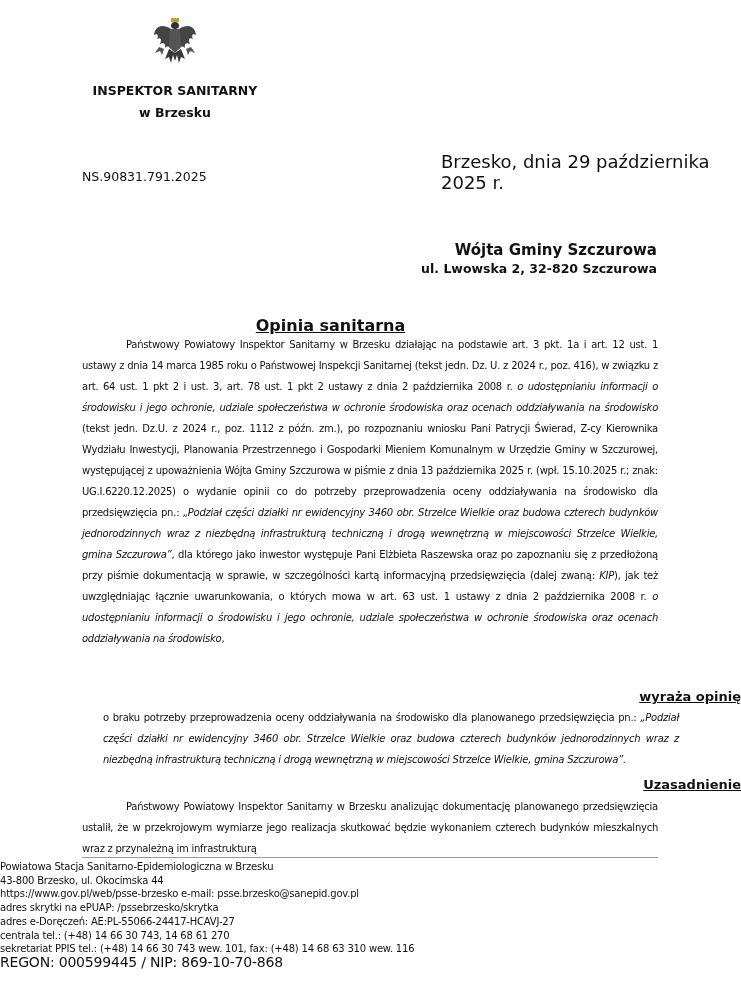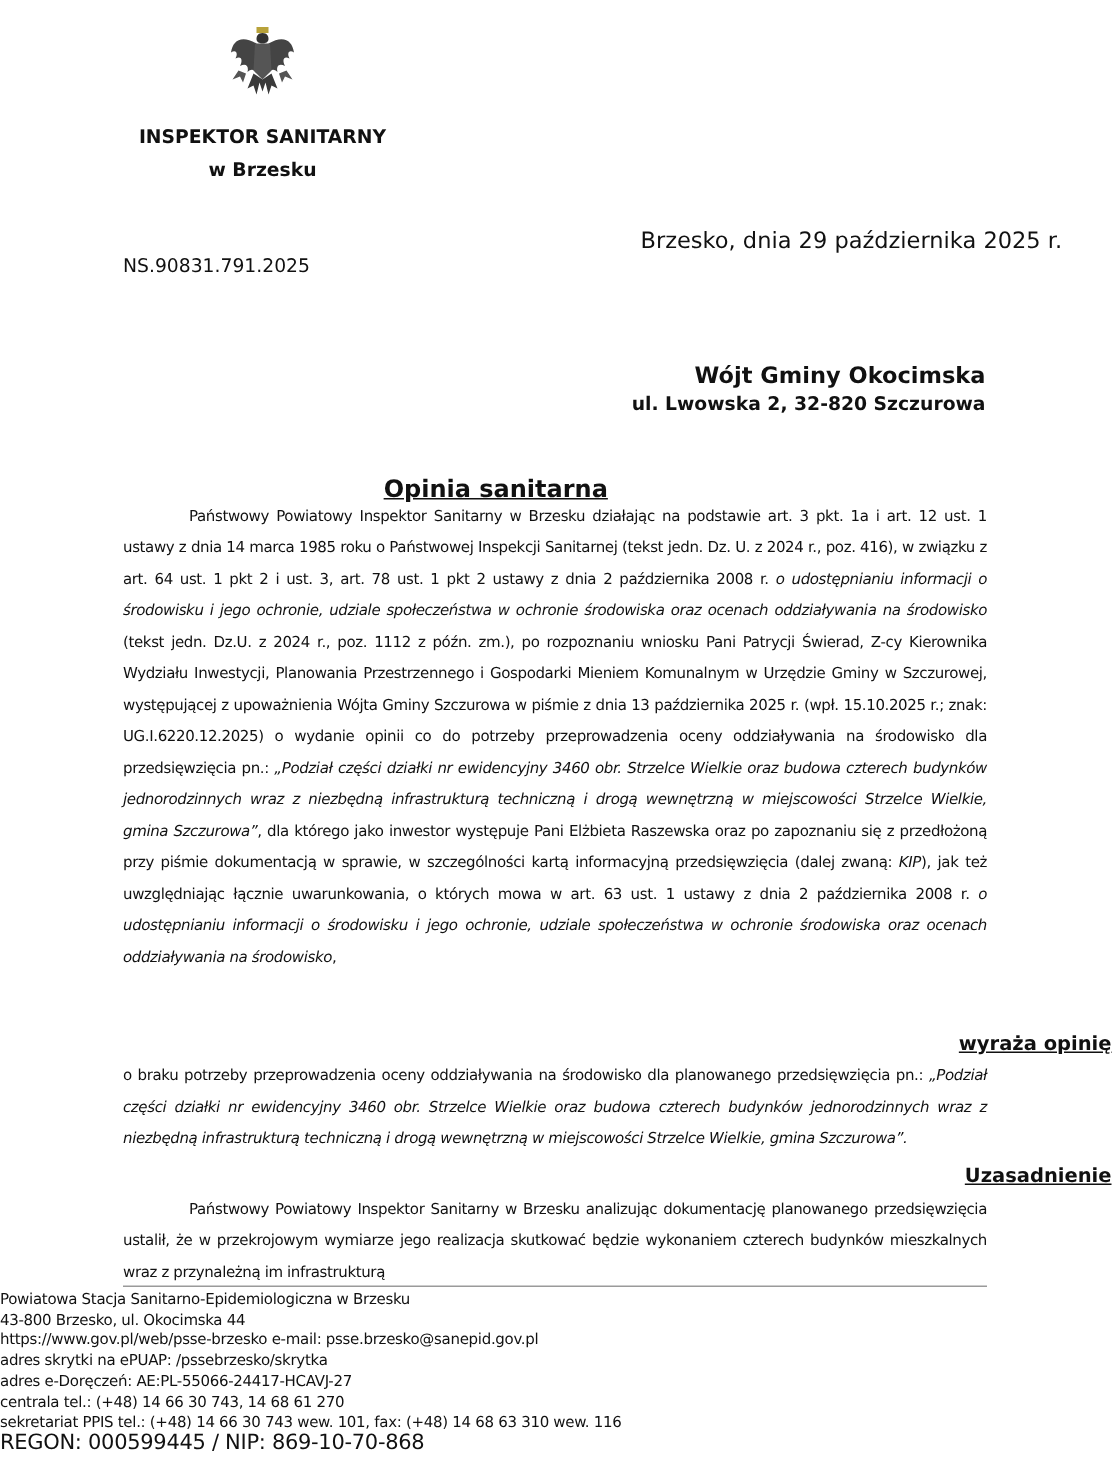--- a/index.html
+++ b/index.html
@@ -6,42 +6,42 @@
   body {
     width: 741px; height: 983px; position: relative; overflow: hidden;
     font-family: "DejaVu Sans", sans-serif; color: #111;
   }
   .emblem { position: absolute; left: 153px; top: 17px; width: 44px; height: 48px; }
   .issuer {
     position: absolute; left: 80px; top: 80px; width: 190px;
     text-align: center; font-weight: bold; font-size: 12.5px; line-height: 21.5px;
   }
   .signature-ref { position: absolute; left: 82px; top: 169px; font-size: 12.5px; }
-  .date-line { position: absolute; left: 427px; top: 151px; font-size: 15px; }
+  .date-line { position: absolute; left: 441px; top: 151px; font-size: 18px; }
   .addressee {
     position: absolute; right: 84px; top: 240px; text-align: right;
   }
   .addressee .name { font-weight: bold; font-size: 15px; line-height: 20px; }
   .addressee .addr { font-weight: bold; font-size: 12.5px; line-height: 17px; }
   .title {
     position: absolute; left: 0; width: 661px; top: 316px; text-align: center;
     font-weight: bold; font-size: 16px; text-decoration: underline;
   }
   .body-text {
     position: absolute; left: 82px; width: 576px; font-size: 10px; line-height: 21px;
     text-align: justify; letter-spacing: -0.25px;
   }
   .body-text i { font-style: italic; }
   .p1 { top: 334px; text-indent: 44px; }
   .heading {
     position: absolute; left: 0; width: 741px; text-align: right;
     font-weight: bold; font-size: 13px; text-decoration: underline;
   }
   .h-opinion { top: 689px; }
-  .p2 { top: 707px; }
+  .p2 { top: 707px; margin-left: 21px; }
   .h-just { top: 777px; }
   .p3 { top: 796px; text-indent: 44px; }
   .footer-line {
     position: absolute; left: 82px; width: 576px; top: 857px; height: 1px; background: #9a9a9a;
   }
   .footer {
     position: absolute; left: 0; width: 673px; top: 860px; text-align: left;
     font-size: 10px; line-height: 13.7px; letter-spacing: -0.2px;
   }
   .footer .small { font-size: 14px; }
@@ -61,21 +61,21 @@
 
 <div class="issuer">
   <div>INSPEKTOR SANITARNY</div>
   <div>w Brzesku</div>
 </div>
 
 <div class="date-line">Brzesko, dnia 29 października 2025 r.</div>
 <div class="signature-ref">NS.90831.791.2025</div>
 
 <div class="addressee">
-  <div class="name">Wójt Gminy Okocimska</div>
+  <div class="name">Wójta Gminy Szczurowa</div>
   <div class="addr">ul. Lwowska 2, 32-820 Szczurowa</div>
 </div>
 
 <div class="title">Opinia sanitarna</div>
 
 <div class="body-text p1"><span>Państwowy Powiatowy Inspektor Sanitarny w Brzesku działając na podstawie art. 3 pkt. 1a i art. 12 ust. 1 ustawy z dnia 14 marca 1985 roku o Państwowej Inspekcji Sanitarnej (tekst jedn. Dz. U. z 2024 r., poz. 416), w związku z art. 64 ust. 1 pkt 2 i ust. 3, art. 78 ust. 1 pkt 2 ustawy z dnia 2 października 2008 r. </span><i>o udostępnianiu informacji o środowisku i jego ochronie, udziale społeczeństwa w ochronie środowiska oraz ocenach oddziaływania na środowisko</i><span> (tekst jedn. Dz.U. z 2024 r., poz. 1112 z późn. zm.), po rozpoznaniu wniosku Pani Patrycji Świerad, Z-cy Kierownika Wydziału Inwestycji, Planowania Przestrzennego i Gospodarki Mieniem Komunalnym w Urzędzie Gminy w Szczurowej, występującej z upoważnienia Wójta Gminy Szczurowa w piśmie z dnia 13 października 2025 r. (wpł. 15.10.2025 r.; znak: UG.I.6220.12.2025) o wydanie opinii co do potrzeby przeprowadzenia oceny oddziaływania na środowisko dla przedsięwzięcia pn.: </span><i>„Podział części działki nr ewidencyjny 3460 obr. Strzelce Wielkie oraz budowa czterech budynków jednorodzinnych wraz z niezbędną infrastrukturą techniczną i drogą wewnętrzną w miejscowości Strzelce Wielkie, gmina Szczurowa”</i><span>, dla którego jako inwestor występuje Pani Elżbieta Raszewska oraz po zapoznaniu się z przedłożoną przy piśmie dokumentacją w sprawie, w szczególności kartą informacyjną przedsięwzięcia (dalej zwaną: </span><i>KIP</i><span>), jak też uwzględniając łącznie uwarunkowania, o których mowa w art. 63 ust. 1 ustawy z dnia 2 października 2008 r. </span><i>o udostępnianiu informacji o środowisku i jego ochronie, udziale społeczeństwa w ochronie środowiska oraz ocenach oddziaływania na środowisko</i><span>,</span></div>
 
 <div class="heading h-opinion">wyraża opinię</div>
 
 <div class="body-text p2"><span>o braku potrzeby przeprowadzenia oceny oddziaływania na środowisko dla planowanego przedsięwzięcia pn.: </span><i>„Podział części działki nr ewidencyjny 3460 obr. Strzelce Wielkie oraz budowa czterech budynków jednorodzinnych wraz z niezbędną infrastrukturą techniczną i drogą wewnętrzną w miejscowości Strzelce Wielkie, gmina Szczurowa”.</i></div>

